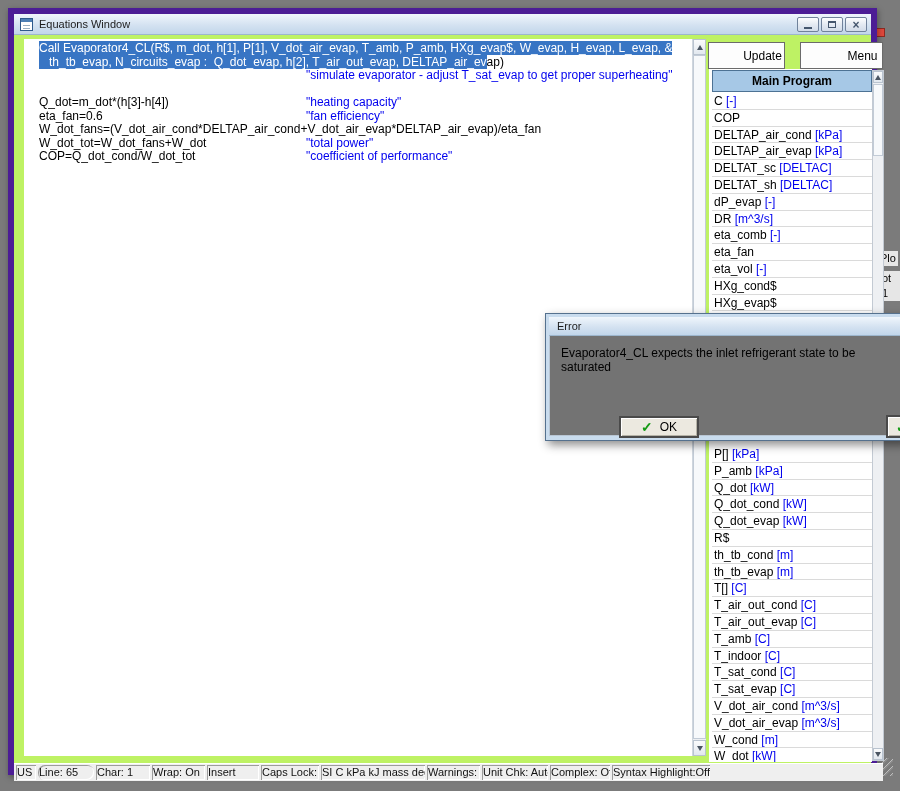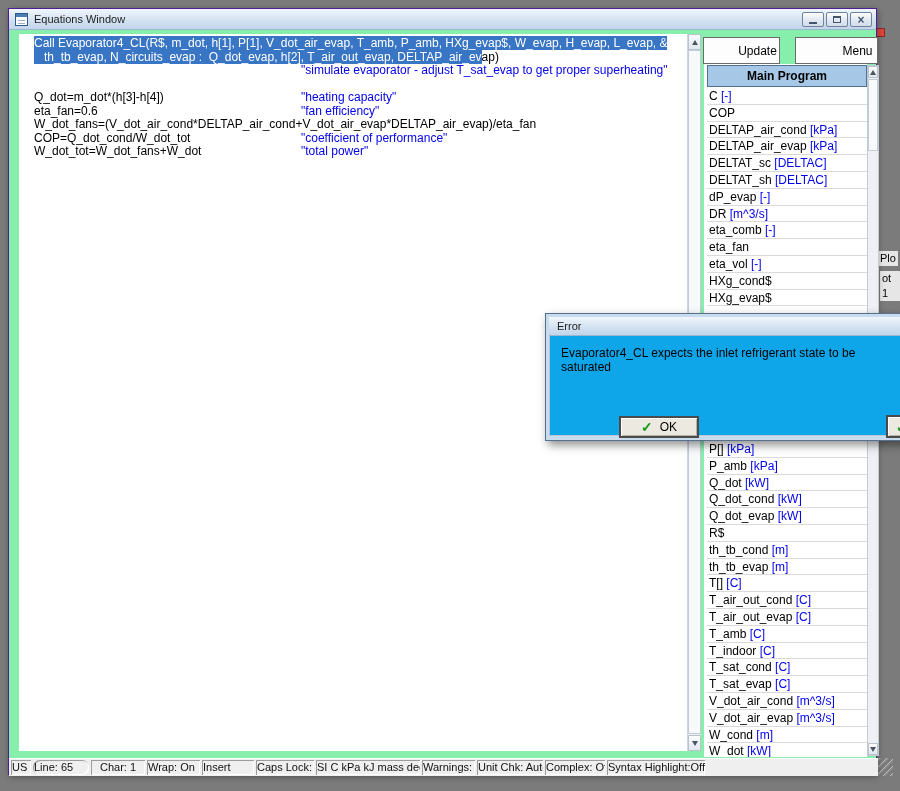--- a/index.html
+++ b/index.html
@@ -5,21 +5,21 @@
   * { margin:0; padding:0; box-sizing:border-box; }
   html,body { font-family:"Liberation Sans", sans-serif; }
   .desktop{
     position:relative; width:900px; height:791px; background:#7b7b7b;
     overflow:hidden;
   }
 
   
   .window{
     position:absolute; left:8px; top:8px; width:869px; height:767px;
-    background:#86efac; border:1px solid #4c1d95; z-index:2;
+    background:#bef264; border:6px solid #4c1d95; z-index:2;
     box-shadow:1px 2px 6px rgba(0,0,0,.35);
   }
   .titlebar{
     position:absolute; left:0; top:0; width:100%; height:21px;
     background:linear-gradient(#f0f6fc,#d4e2f1 55%,#c2d6ea);
     border-bottom:1px solid #9db6cd; display:flex; align-items:center;
   }
   .app-icon{
     width:13px; height:13px; margin-left:6px; background:#fff;
     border:1px solid #2f5a8b; position:relative; flex:0 0 auto;
@@ -108,42 +108,42 @@
     padding-left:2px;
   }
   .sb-panel{
     height:15px; line-height:14px; font-size:11px; color:#111;
     padding:0 1px; margin-right:2px; white-space:nowrap; overflow:hidden;
     box-shadow: inset 1px 1px 0 #9c9c9c, inset -1px -1px 0 #ffffff;
     flex:0 0 auto;
   }
   .sb-panel:nth-child(1){ width:20px; }
   .sb-panel:nth-child(2){ width:56px;border-radius:7px; }
-  .sb-panel:nth-child(3){ width:54px;text-align:center; }
+  .sb-panel:nth-child(3){ width:54px; }
   .sb-panel:nth-child(4){ width:53px; }
   .sb-panel:nth-child(5){ width:52px; }
   .sb-panel:nth-child(6){ width:58px; }
   .sb-panel:nth-child(7){ width:104px; }
   .sb-panel:nth-child(8){ width:53px; }
   .sb-panel:nth-child(9){ width:66px; }
   .sb-panel:nth-child(10){ width:60px; }
   .sb-panel:nth-child(11){ width:98px; }
 
   
   .dialog{
     position:absolute; left:545px; top:313px; width:360px; height:128px;
     background:#c9dcee; border:1px solid #55718e; z-index:30; padding:3px;
     box-shadow:3px 4px 9px rgba(0,0,0,.45);
   }
   .dlg-titlebar{
     height:19px; background:linear-gradient(#f0f6fc,#d4e2f1 55%,#c2d6ea);
     border-bottom:1px solid #9db6cd; display:flex; align-items:center;
     font-size:11px; color:#1c1c1c; padding-left:8px;
   }
-  .dlg-body{ height:100px; background:#0ea5e9; position:relative; border:1px solid #b9c6d4; border-top:none; }
+  .dlg-body{ height:100px; background:#737373; position:relative; border:1px solid #b9c6d4; border-top:none; }
   .dlg-msg{ font-size:12px; color:#000; padding:10px 12px 0 11px; }
   .dlg-btn{
     position:absolute; background:#ece9e0; border:2px solid #4a4a4a;
     display:flex; align-items:center; justify-content:center; gap:7px;
     box-shadow: inset 1px 1px 0 #ffffff, inset -1px -1px 0 #b5b2a6;
   }
   .ok-btn{ left:69px; top:80px; width:80px; height:22px; }
   .partial-btn{ left:336px; top:79px; width:56px; height:23px; justify-content:flex-start; padding-left:8px; }
   .check-icon{ color:#149a14; font-weight:bold; font-size:14px; line-height:1; }
   .ok-label{ font-size:12px; color:#000; }
@@ -187,22 +187,22 @@
     </div>
 
     <div class="editor">
       <div class="ed-line"><span class="sel">Call Evaporator4_CL(R$, m_dot, h[1], P[1], V_dot_air_evap, T_amb, P_amb, HXg_evap$, W_evap, H_evap, L_evap, &amp;</span></div>
       <div class="ed-line"><span class="sel">   th_tb_evap, N_circuits_evap :  Q_dot_evap, h[2], T_air_out_evap, DELTAP_air_ev</span><span>ap)</span></div>
       <div class="ed-line"><span class="cmt-abs">"simulate evaporator - adjust T_sat_evap to get proper superheating"</span></div>
       <div class="ed-line"></div>
       <div class="ed-line"><span>Q_dot=m_dot*(h[3]-h[4])</span><span class="cmt-abs">"heating capacity"</span></div>
       <div class="ed-line"><span>eta_fan=0.6</span><span class="cmt-abs">"fan efficiency"</span></div>
       <div class="ed-line"><span>W_dot_fans=(V_dot_air_cond*DELTAP_air_cond+V_dot_air_evap*DELTAP_air_evap)/eta_fan</span></div>
+      <div class="ed-line"><span>W_dot_tot=W_dot_fans+W_dot</span><span class="cmt-abs">"total power"</span></div>
       <div class="ed-line"><span>COP=Q_dot_cond/W_dot_tot</span><span class="cmt-abs">"coefficient of performance"</span></div>
-      <div class="ed-line"><span>W_dot_tot=W_dot_fans+W_dot</span><span class="cmt-abs">"total power"</span></div>
     </div>
 
     <div class="ed-scroll">
       <div class="sb-btn up">
           <span class="tri-up"></span>
         </div>
       <div class="ed-thumb"></div>
       <div class="sb-btn down">
           <span class="tri-down"></span>
         </div>

